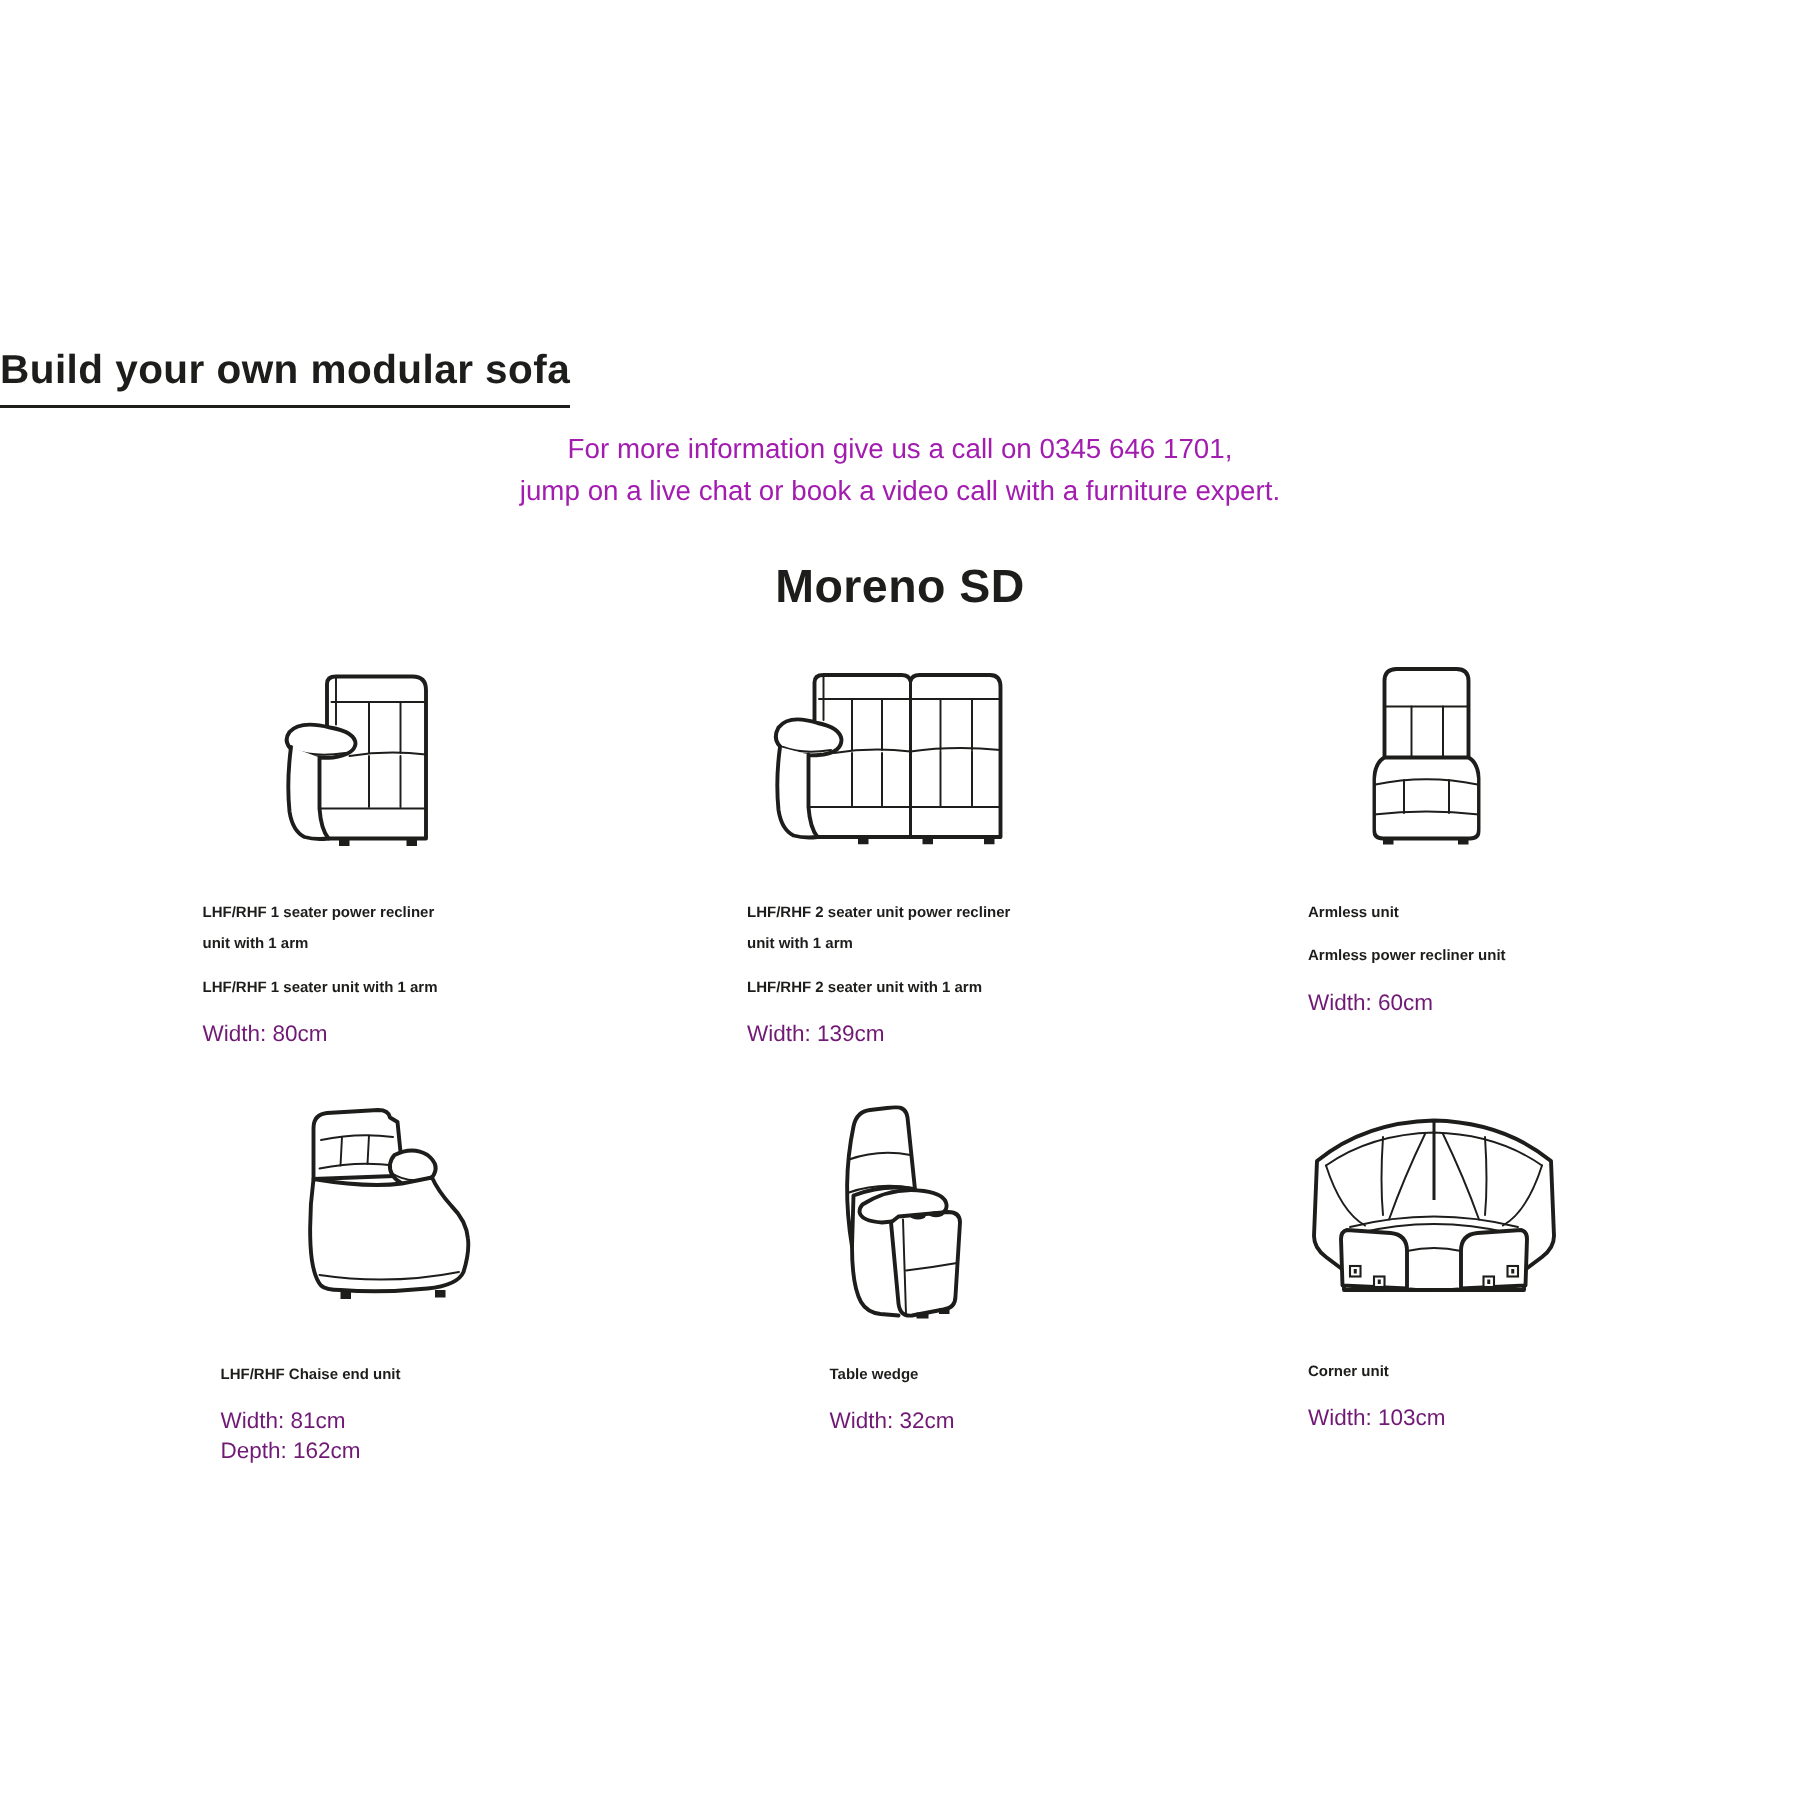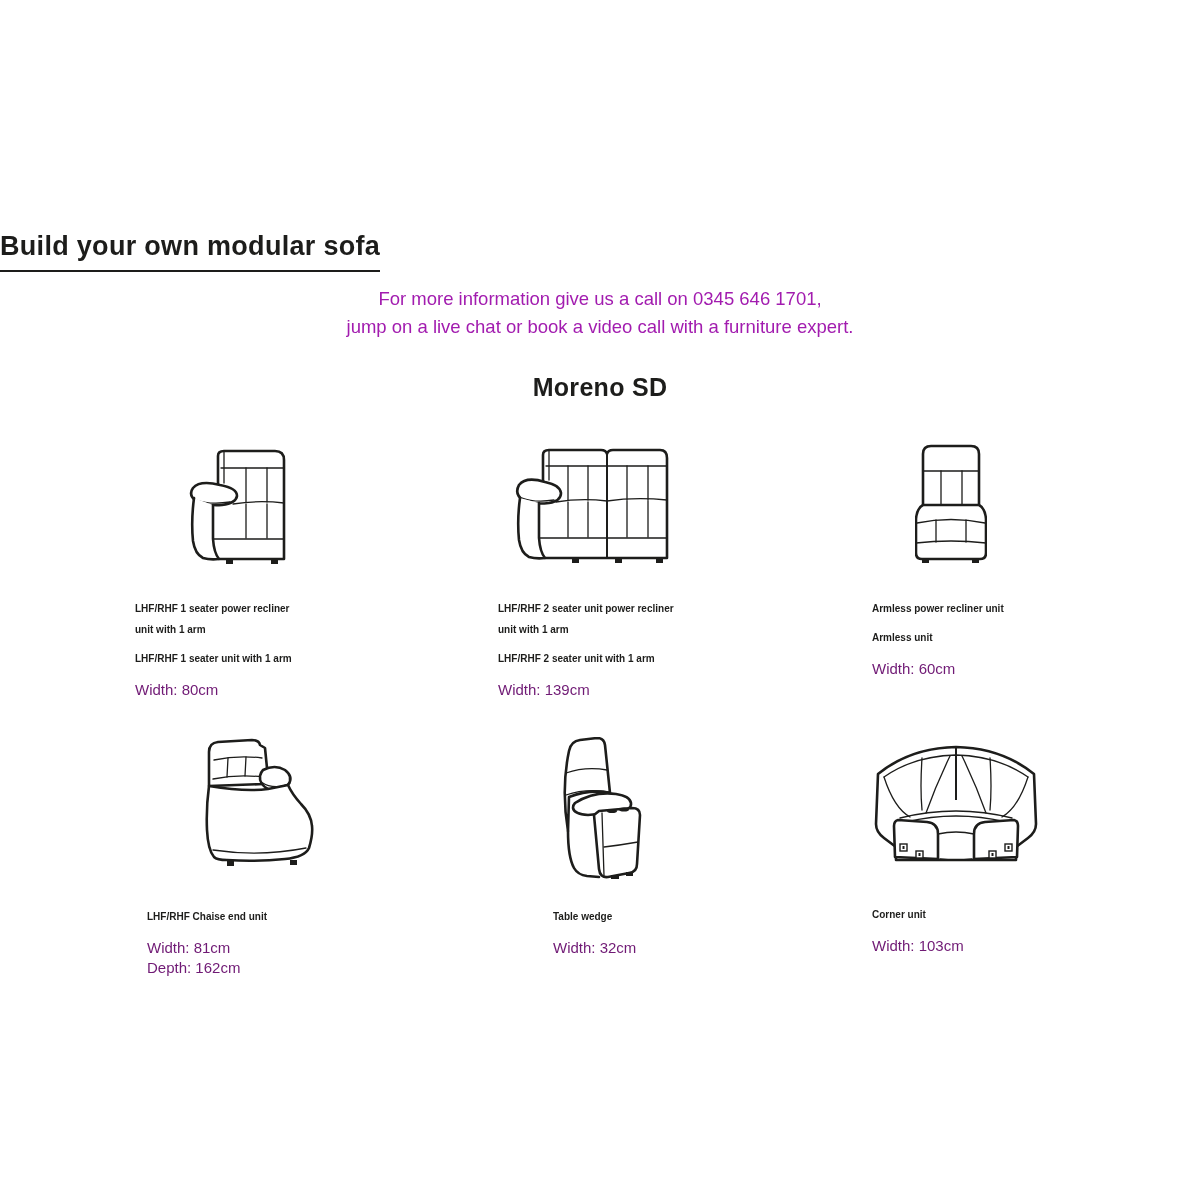--- a/index.html
+++ b/index.html
@@ -11,21 +11,21 @@
   .title{
     display:inline-block;font-size:27px;font-weight:bold;letter-spacing:.3px;
     border-bottom:2.5px solid #1d1d1b;padding-bottom:8px;margin:0;
   }
   .subtitle{
     position:absolute;top:285px;left:0;width:1200px;text-align:center;
     font-size:18.5px;line-height:27.5px;color:#a21caf;margin:0;
   }
   .section-heading{
     position:absolute;top:373px;left:0;width:1200px;text-align:center;
-    font-size:25px;font-weight:bold;margin:0;letter-spacing:.3px;
+    font-size:31px;font-weight:bold;margin:0;letter-spacing:.3px;
   }
   .drawing{position:absolute;}
   .drawing svg{width:100%;height:100%;display:block;}
   .o{fill:#ffffff;stroke:#1d1d1b;stroke-width:2.6;stroke-linejoin:round;stroke-linecap:round;}
   .on{fill:none;stroke:#1d1d1b;stroke-width:2.6;stroke-linejoin:round;stroke-linecap:round;}
   .i{fill:none;stroke:#1d1d1b;stroke-width:1.3;stroke-linejoin:round;stroke-linecap:round;}
   .d{fill:none;stroke:#1d1d1b;stroke-width:2;stroke-linejoin:round;}
   .f{fill:#1d1d1b;stroke:none;}
   .ft{fill:#ffffff;stroke:#1d1d1b;stroke-width:1.4;}
   .textblock{position:absolute;}
@@ -172,22 +172,22 @@
   <div class="textblock" style="left:498px;top:598px;width:300px;">
     <p class="label">LHF/RHF 2 seater unit power recliner
 unit with 1 arm</p>
     <p class="label">LHF/RHF 2 seater unit with 1 arm</p>
     <div class="dims">
       <p class="dim">Width: 139cm</p>
     </div>
   </div>
 
   <div class="textblock" style="left:872px;top:598px;width:300px;">
+    <p class="label">Armless unit</p>
     <p class="label">Armless power recliner unit</p>
-    <p class="label">Armless unit</p>
     <div class="dims">
       <p class="dim">Width: 60cm</p>
     </div>
   </div>
 
   <div class="textblock" style="left:147px;top:906px;width:300px;">
     <p class="label">LHF/RHF Chaise end unit</p>
     <div class="dims">
       <p class="dim">Width: 81cm</p>
       <p class="dim">Depth: 162cm</p>

